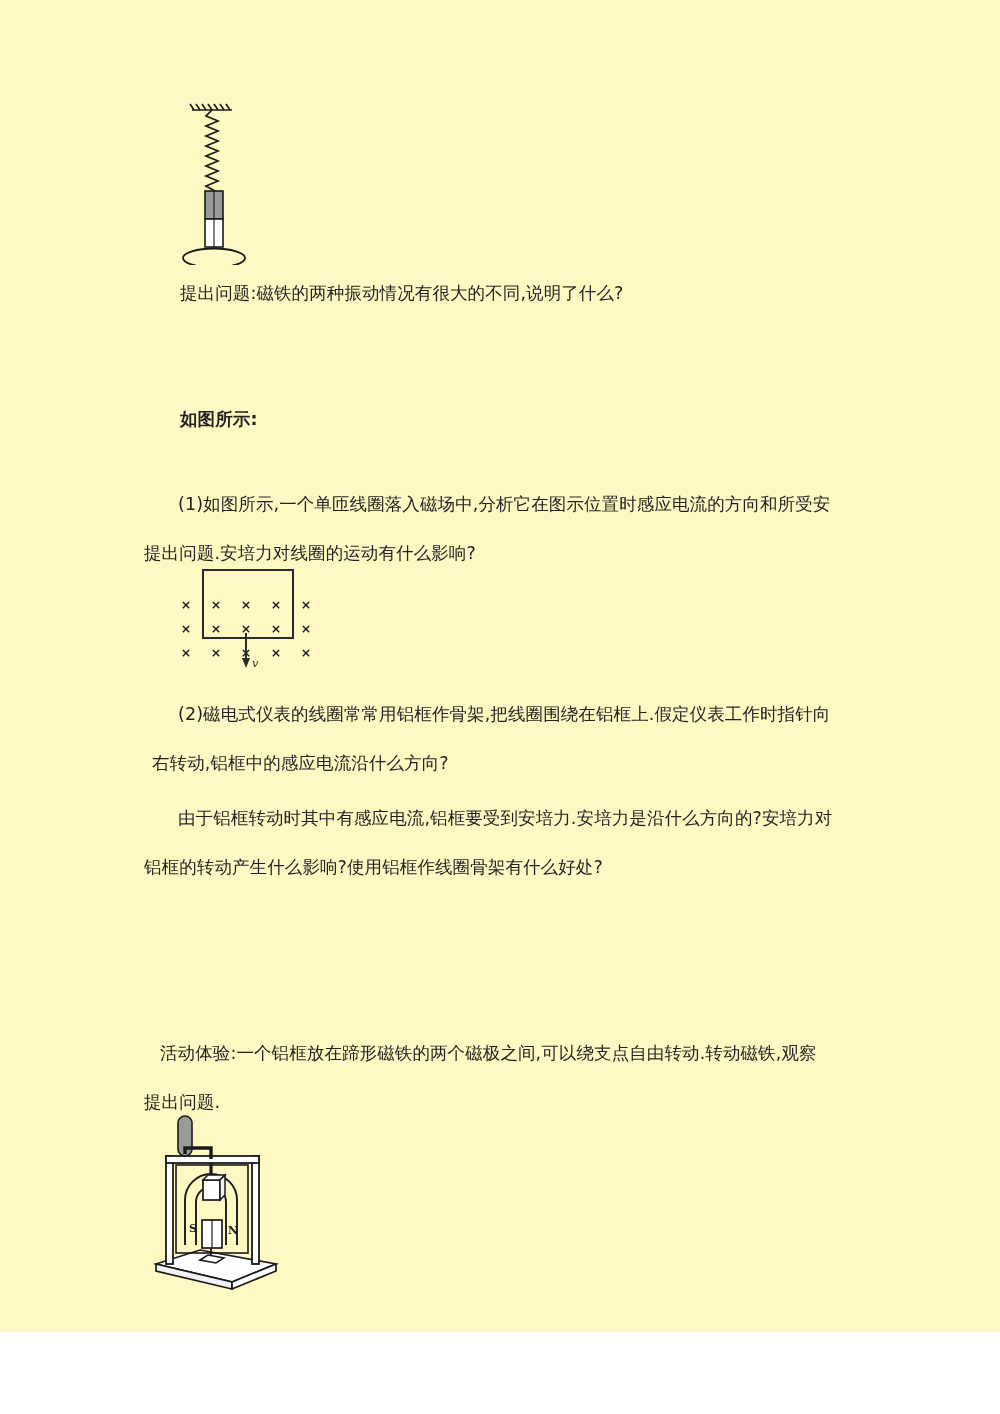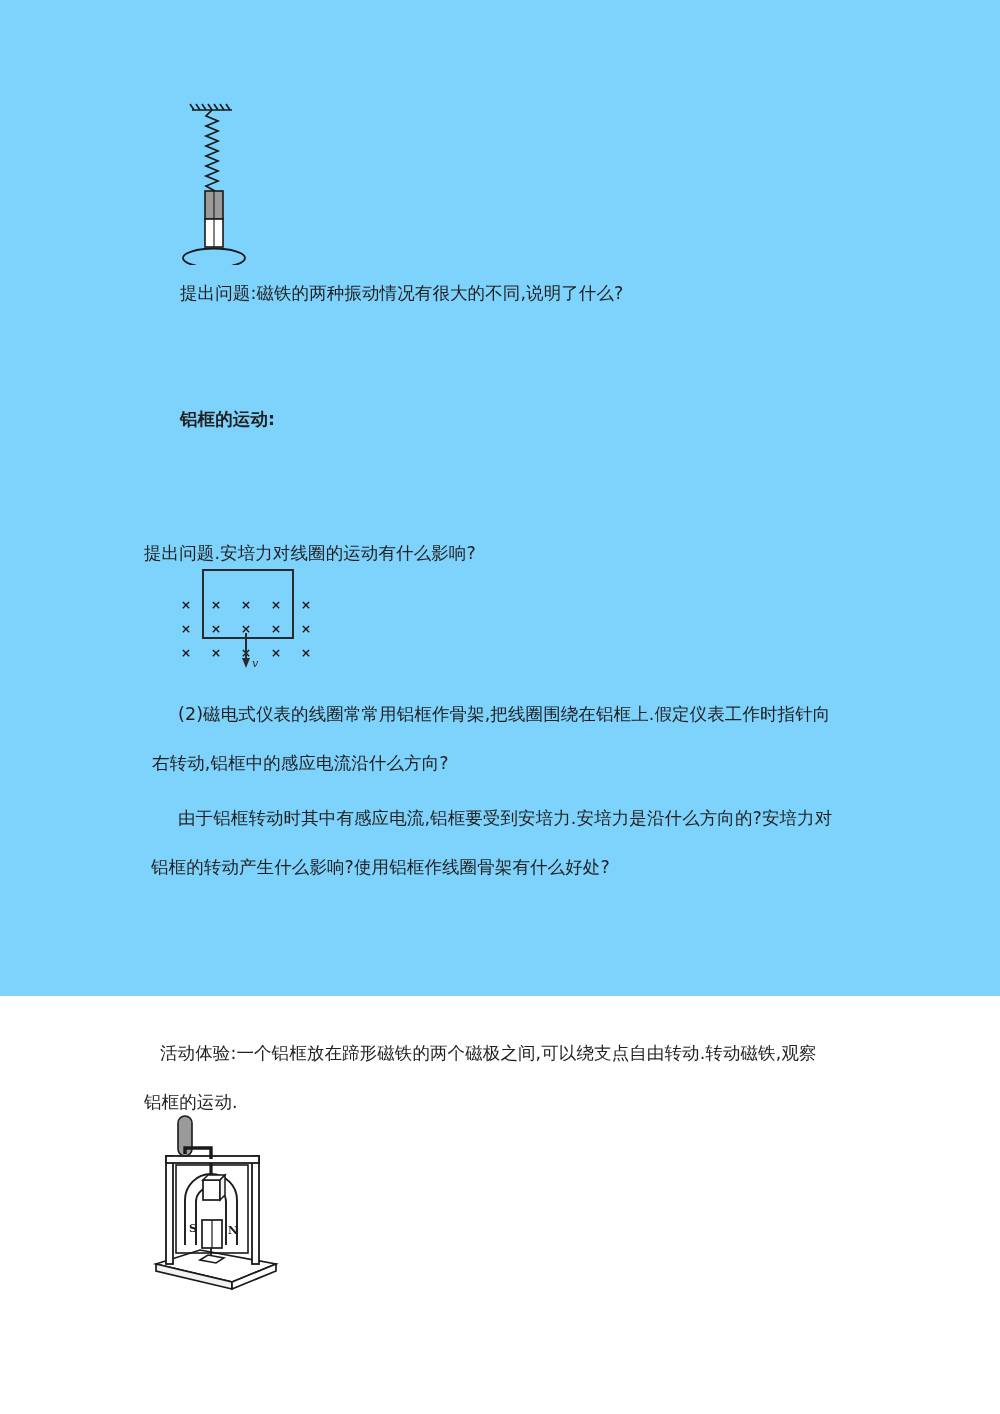--- a/index.html
+++ b/index.html
@@ -13,22 +13,22 @@
     position: relative;
     font-family: "DejaVu Sans", "Liberation Sans", sans-serif;
     color: #231f20;
     overflow: hidden;
   }
 
   .page {
     position: absolute;
     left: 0; top: 0;
     width: 1000px;
-    height: 996px;
-    background: #7dd3fc;
+    height: 1332px;
+    background: #fef9c3;
   }
 
   
   .para {
     position: absolute;
     font-size: 17.5px;
     line-height: 51px;
     letter-spacing: 0.1px;
     color: #231f20;
     white-space: nowrap;
@@ -110,22 +110,23 @@
         <rect x="35" y="124" width="18" height="28" fill="#ffffff" stroke="#1a1a1a" stroke-width="1.6"></rect>
         <line x1="44" y1="96" x2="44" y2="152" stroke="#1a1a1a" stroke-width="1.1"></line>
       </g>
 
       <ellipse cx="44" cy="163" rx="31" ry="9.5" fill="none" stroke="#1a1a1a" stroke-width="1.8"></ellipse>
     </svg>
   </div>
 
   <div class="para" style="left:180px; top:268px;">提出问题:磁铁的两种振动情况有很大的不同,说明了什么?</div>
 
-  <div class="para bold" style="left:180px; top:394px;">铝框的运动:</div>
-
+  <div class="para bold" style="left:180px; top:394px;">如图所示:</div>
+
+  <div class="para" style="left:178px; top:479px;">(1)如图所示,一个单匝线圈落入磁场中,分析它在图示位置时感应电流的方向和所受安</div>
   <div class="para" style="left:144px; top:528px;">提出问题.安培力对线圈的运动有什么影响?</div>
 
   <div class="figure" id="fig-field">
 
     <span class="cross" style="left:14px;  top:42px;">×</span>
     <span class="cross" style="left:44px;  top:42px;">×</span>
     <span class="cross" style="left:74px;  top:42px;">×</span>
     <span class="cross" style="left:104px; top:42px;">×</span>
     <span class="cross" style="left:134px; top:42px;">×</span>
 
@@ -145,24 +146,24 @@
 
     <div class="v-arrow-line" style="left:73px; top:70px; height:28px;"></div>
     <div class="v-arrow-head" style="left:69.5px; top:95px;"></div>
     <div class="v-label" style="left:80px; top:94px;">v</div>
   </div>
 
   <div class="para" style="left:178px; top:689px;">(2)磁电式仪表的线圈常常用铝框作骨架,把线圈围绕在铝框上.假定仪表工作时指针向</div>
   <div class="para" style="left:152px; top:738px;">右转动,铝框中的感应电流沿什么方向?</div>
 
   <div class="para" style="left:178px; top:793px;">由于铝框转动时其中有感应电流,铝框要受到安培力.安培力是沿什么方向的?安培力对</div>
-  <div class="para" style="left:144px; top:842px;margin-left:7px;">铝框的转动产生什么影响?使用铝框作线圈骨架有什么好处?</div>
+  <div class="para" style="left:144px; top:842px;">铝框的转动产生什么影响?使用铝框作线圈骨架有什么好处?</div>
 
   <div class="para" style="left:160px; top:1028px;">活动体验:一个铝框放在蹄形磁铁的两个磁极之间,可以绕支点自由转动.转动磁铁,观察</div>
-  <div class="para" style="left:144px; top:1077px;">铝框的运动.</div>
+  <div class="para" style="left:144px; top:1077px;">提出问题.</div>
 
   <div class="figure" id="fig-apparatus">
     <svg width="135" height="190" viewBox="0 0 135 190">
 
       <g>
         <polygon points="8,152 52,138 128,152 84,170" fill="#ffffff" stroke="#1a1a1a" stroke-width="1.7"></polygon>
         <polygon points="8,152 8,159 84,177 84,170" fill="#f2f2f2" stroke="#1a1a1a" stroke-width="1.7"></polygon>
         <polygon points="84,170 84,177 128,159 128,152" fill="#ffffff" stroke="#1a1a1a" stroke-width="1.7"></polygon>
       </g>
 

